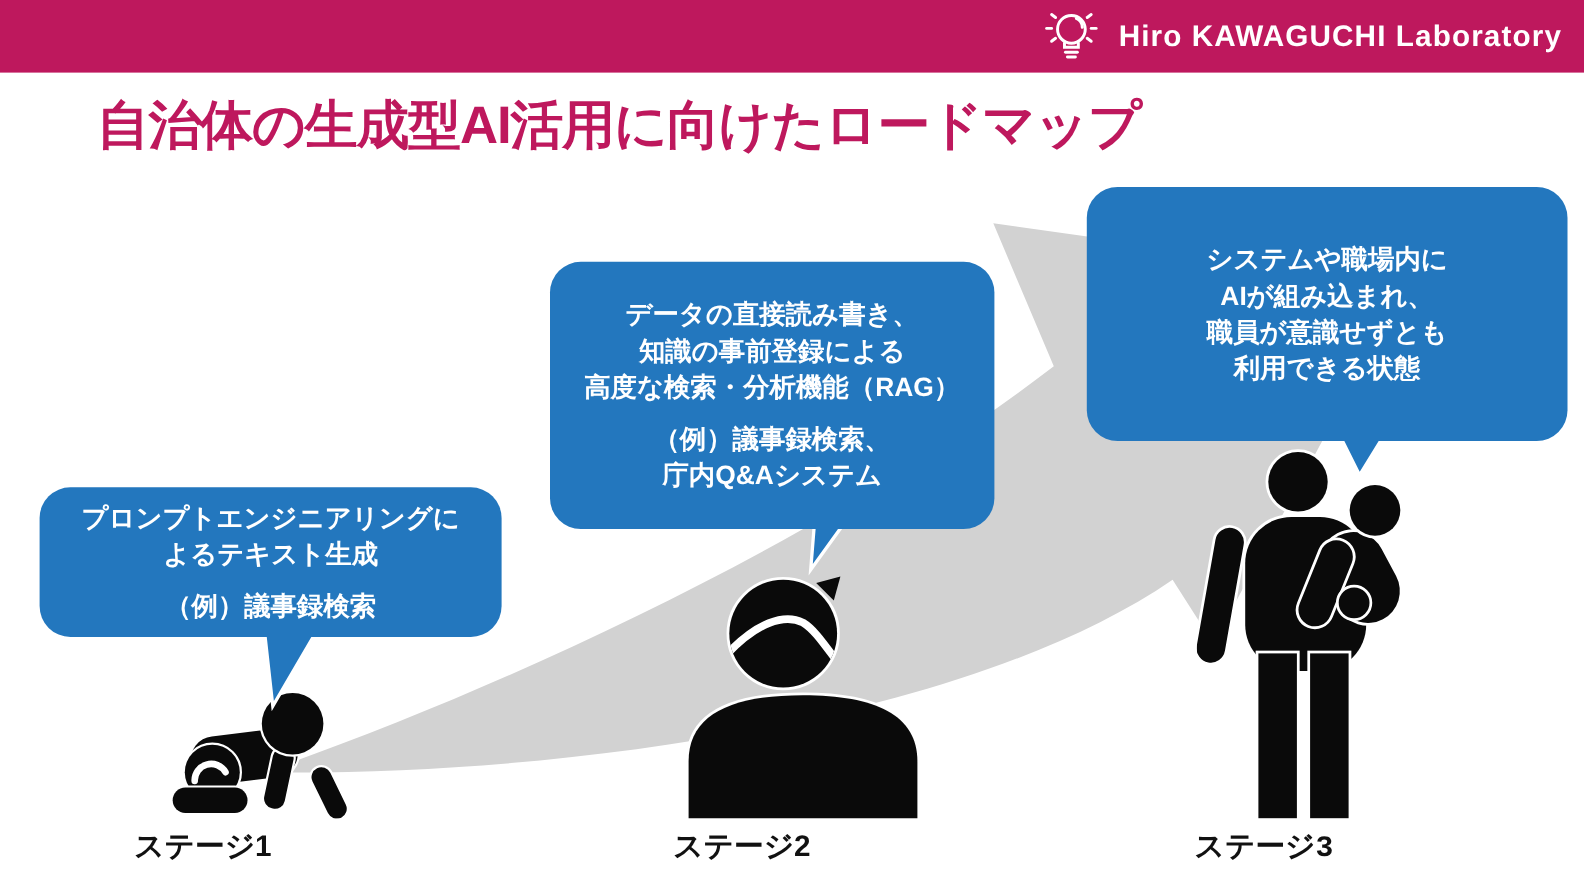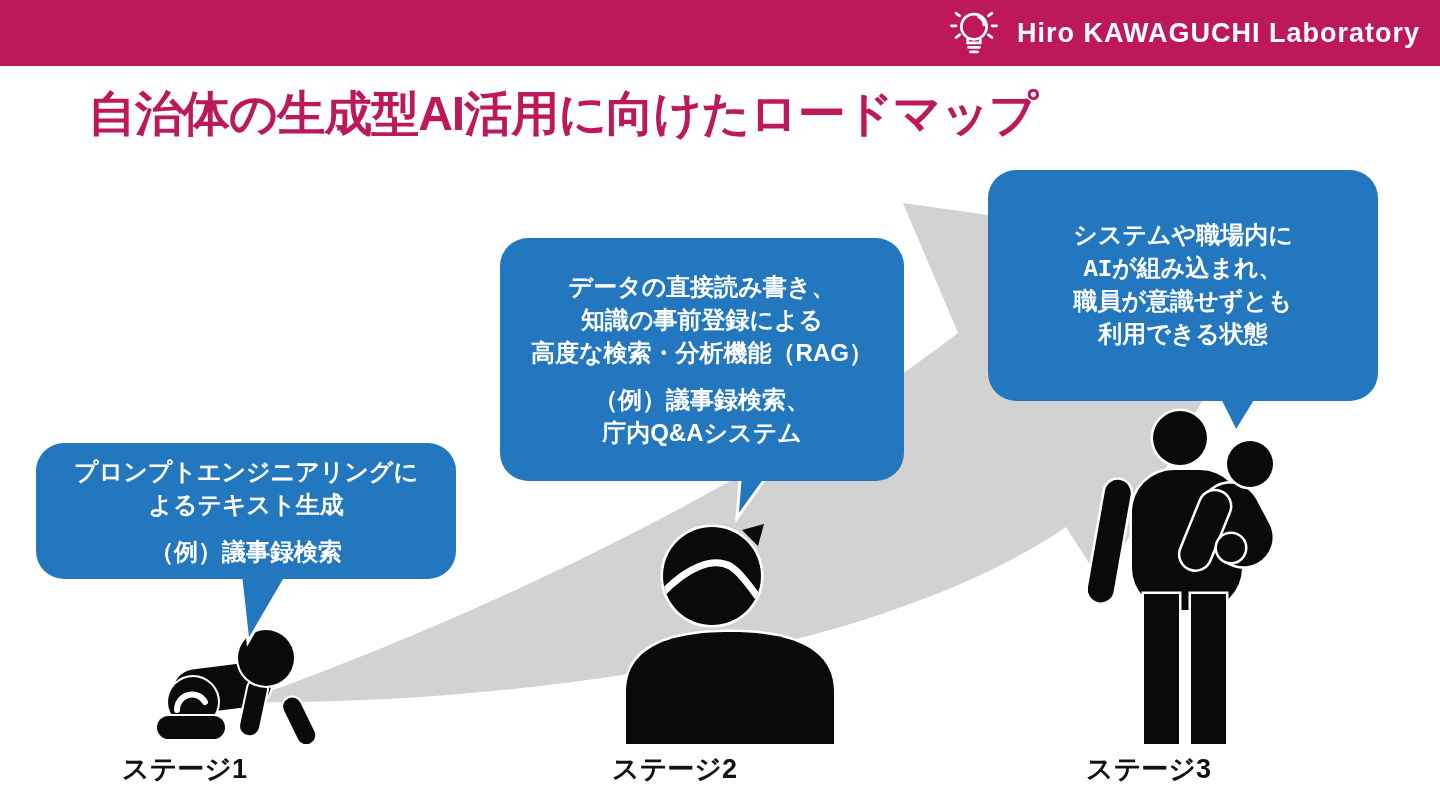--- a/index.html
+++ b/index.html
@@ -21,28 +21,28 @@
   .tail-layer{position:absolute;left:0;top:0;z-index:3;}
 
   
   .bubble{position:absolute;background:#2377BE;border-radius:28px;z-index:4;
           display:flex;flex-direction:column;justify-content:center;align-items:center;
           color:#ffffff;font-weight:700;text-align:center;box-sizing:border-box;padding:10px 14px;}
   .bubble .line{display:block;font-size:24px;line-height:33px;white-space:nowrap;}
   .bubble .para + .para{margin-top:14px;}
   .bubble1{left:36px;top:443px;width:420px;height:136px;}
   .bubble2{left:500px;top:238px;width:404px;height:243px;}
-  .bubble3{left:988px;top:170px;width:390px;height:231px;font-family:Liberation Mono, monospace;}
+  .bubble3{left:988px;top:170px;width:437px;height:231px;}
 
   
   .stage-label{position:absolute;top:751px;width:200px;text-align:left;
                font-size:27px;font-weight:600;color:#111111;z-index:5;}
   .stage-label.s1{left:122px;}
   .stage-label.s2{left:612px;}
-  .stage-label.s3{left:1086px;}
+  .stage-label.s3{left:1086px;font-family:Liberation Mono, monospace;}
 </style>
 </head>
 <body>
 
 <div class="slide">
 
   <div class="header">
     <div class="brand">
       <svg width="58" height="54" viewBox="0 0 64 60">
         <g fill="none" stroke="#ffffff" stroke-width="3" stroke-linecap="round">

